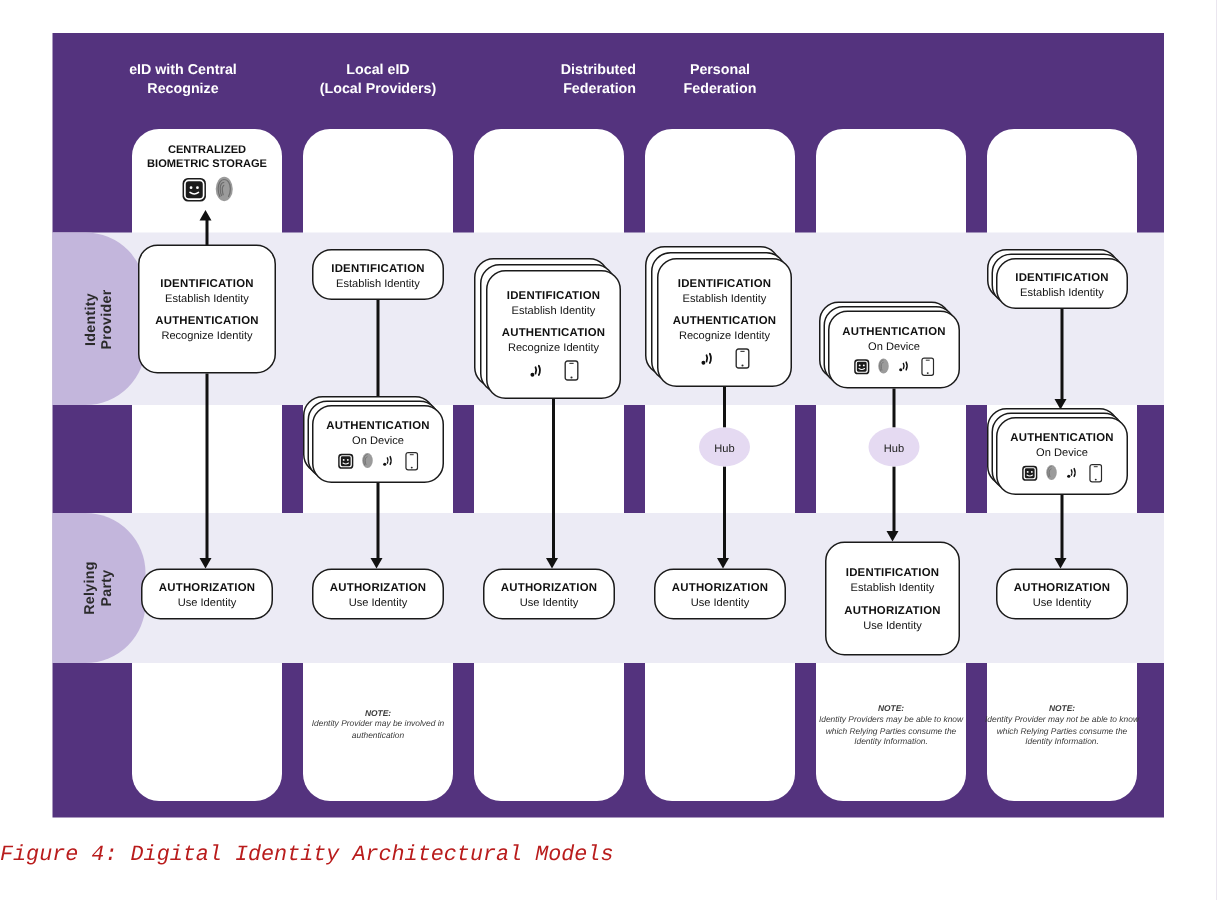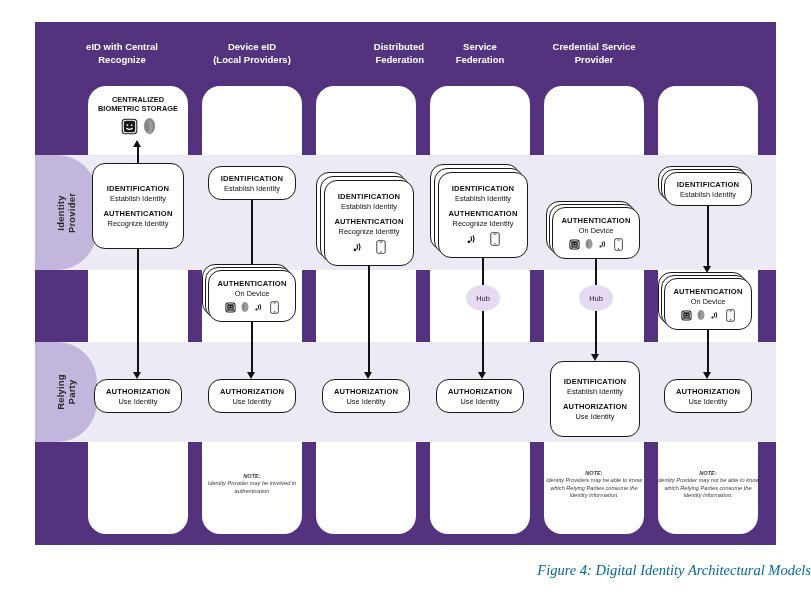--- a/index.html
+++ b/index.html
@@ -61,22 +61,22 @@
   
   .biohead{position:absolute;text-align:center;width:100px;z-index:6;}
   .biohead .t{font-size:7.4px;font-weight:bold;color:#101010;line-height:9px;}
 
   
   .note{position:absolute;width:106px;text-align:center;font-size:5.6px;font-style:italic;
         color:#3a3a3a;line-height:7.4px;z-index:6;}
   .note b{font-style:italic;font-weight:bold;}
 
   
-  #caption{position:absolute;left:0;top:562px;width:811px;text-align:right;
-           font-family:Liberation Serif, serif;font-style:italic;font-size:14.5px;color:#0369a1;}
+  #caption{position:absolute;left:0;top:562px;width:811px;text-align:left;
+           font-family:Liberation Mono, monospace;font-style:italic;font-size:14.5px;color:#b91c1c;}
 
   svg{display:block;}
 </style>
 </head>
 <body>
 
 <div id="stage">
 
   <div id="frame"></div>
 
@@ -101,34 +101,30 @@
       <span>Relying</span><br>
       <span>Party</span>
     </div>
   </div>
 
   <div class="col-head" style="left:64px;">
     <span>eID with Central</span><br>
     <span>Recognize</span>
   </div>
   <div class="col-head" style="left:194px;">
-    <span>Device eID</span><br>
+    <span>Local eID</span><br>
     <span>(Local Providers)</span>
   </div>
   <div class="col-head" style="left:308px;text-align:right;">
     <span>Distributed</span><br>
     <span>Federation</span>
   </div>
   <div class="col-head" style="left:422px;">
-    <span>Service</span><br>
+    <span>Personal</span><br>
     <span>Federation</span>
-  </div>
-  <div class="col-head" style="left:536px;">
-    <span>Credential Service</span><br>
-    <span>Provider</span>
   </div>
 
   <div class="biohead" style="left:88px;top:95px;">
     <div class="t">CENTRALIZED</div>
     <div class="t">BIOMETRIC STORAGE</div>
     <div class="icon-row" style="margin-top:4px;">
       <span>
         <svg width="17" height="17" viewBox="0 0 24 24">
             <rect x="1" y="1" width="22" height="22" rx="5" fill="#1b1b1b"></rect>
             <rect x="3.2" y="3.2" width="17.6" height="17.6" rx="3.6" fill="none" stroke="#fff" stroke-width="1.6"></rect>

